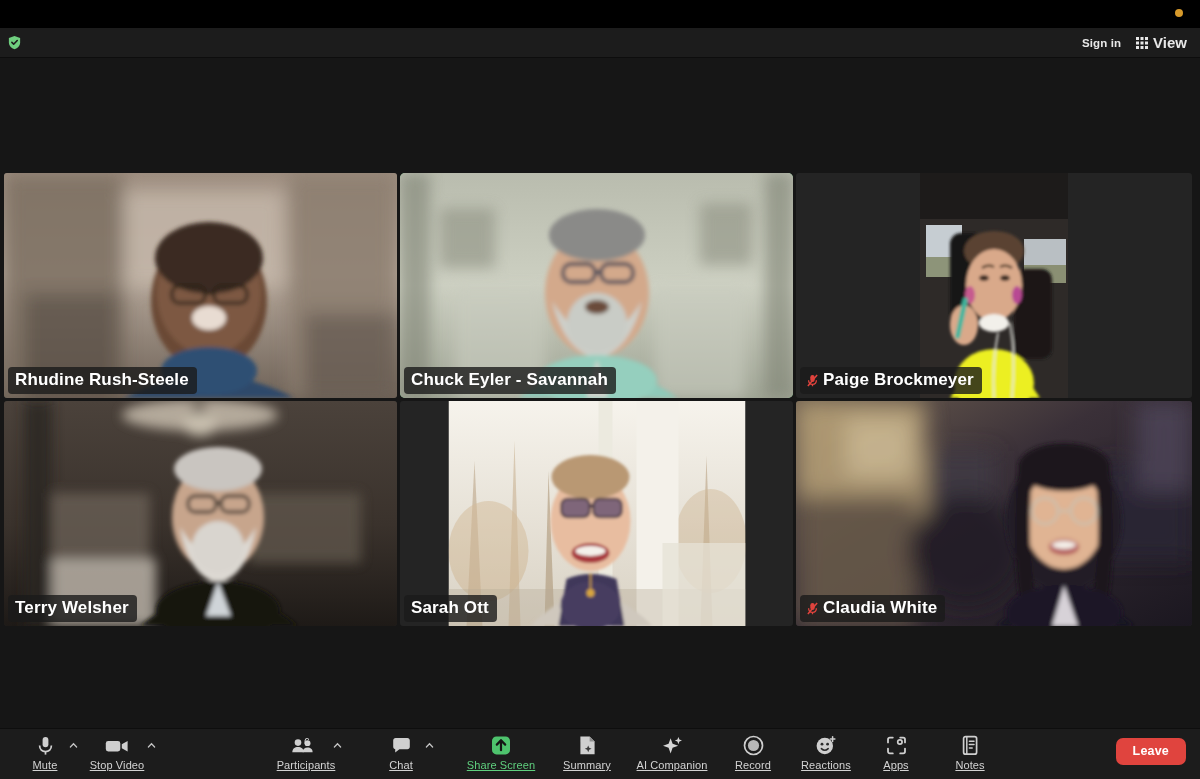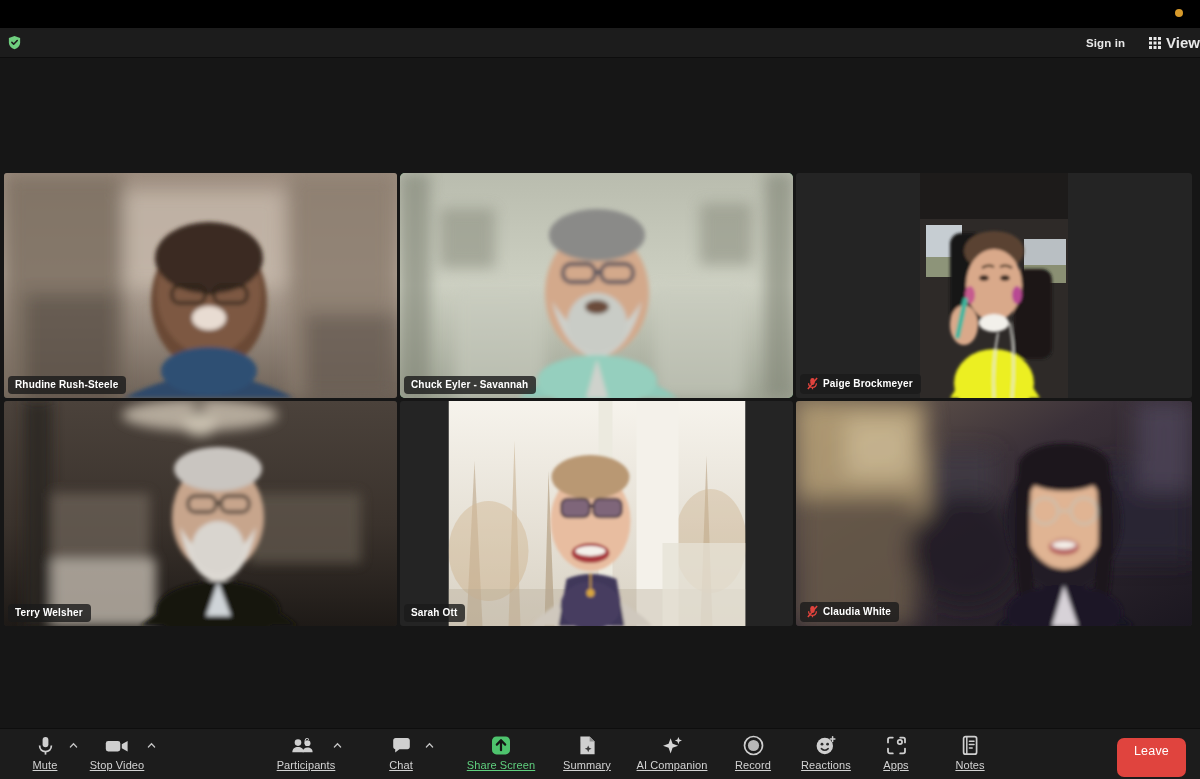--- a/index.html
+++ b/index.html
@@ -23,22 +23,22 @@
 
   
   .header {
     position:absolute; left:0; top:28px; width:1200px; height:30px;
     background:#1c1c1c;
     border-bottom:1px solid #0d0d0d;
     display:flex; align-items:center;
   }
   .shield { margin-left:7px; width:15px; height:15px; display:block; }
   .header-right {
-    margin-left:auto; display:flex; align-items:center; gap:24px;
-    margin-right:0;
+    margin-left:auto; display:flex; align-items:center; gap:15px;
+    margin-right:13px;
   }
   .signin {
     color:#e8e8e8; font-size:11.5px; font-weight:bold; letter-spacing:.1px;
   }
   .view-btn { display:flex; align-items:center; gap:5px; }
   .view-btn .lbl { color:#e8e8e8; font-size:15px; font-weight:bold; }
   .grid-ico { width:12px; height:12px; display:block; }
 
   
   .stage {
@@ -65,21 +65,21 @@
 
   .namebadge {
     position:absolute; left:4px; bottom:4px; z-index:5;
     background:rgba(26,26,26,.80);
     border-radius:4px;
     padding:3px 8px 4px 7px;
     display:flex; align-items:center; gap:5px;
     max-width:92%;
   }
   .namebadge .nm {
-    color:#fff; font-size:10px; font-weight:bold;
+    color:#fff; font-size:17px; font-weight:bold;
     white-space:nowrap; letter-spacing:.15px;
   }
   .mutedmic { width:11px; height:13px; display:block; flex:none; }
 
   
   .toolbar {
     position:absolute; left:0; bottom:0; width:1200px; height:51px;
     background:#1c1c1c; border-top:1px solid #0e0e0e;
     display:flex; align-items:flex-start;
   }
@@ -99,23 +99,23 @@
     width:9px; height:9px;
   }
   .tb-item.haschev { margin-right:12px; }
   .pcount {
     position:absolute; left:32px; top:7px;
     color:#d9d9d9; font-size:10.5px; font-weight:normal;
   }
   .leave-btn {
     margin-left:auto; margin-right:14px; margin-top:9px;
     background:#e0443e; color:#fff;
-    font-size:12.5px; font-weight:normal;
+    font-size:12.5px; font-weight:bold;
     border:none; border-radius:7px;
-    padding:6px 17px 19px; cursor:pointer;
+    padding:6px 17px 7px; cursor:pointer;
     letter-spacing:.2px;
   }
   .spacer-lg { width:52px; }
   .spacer-sm { width:18px; }
 </style>
 </head>
 <body>
 
 <div id="app">
 

